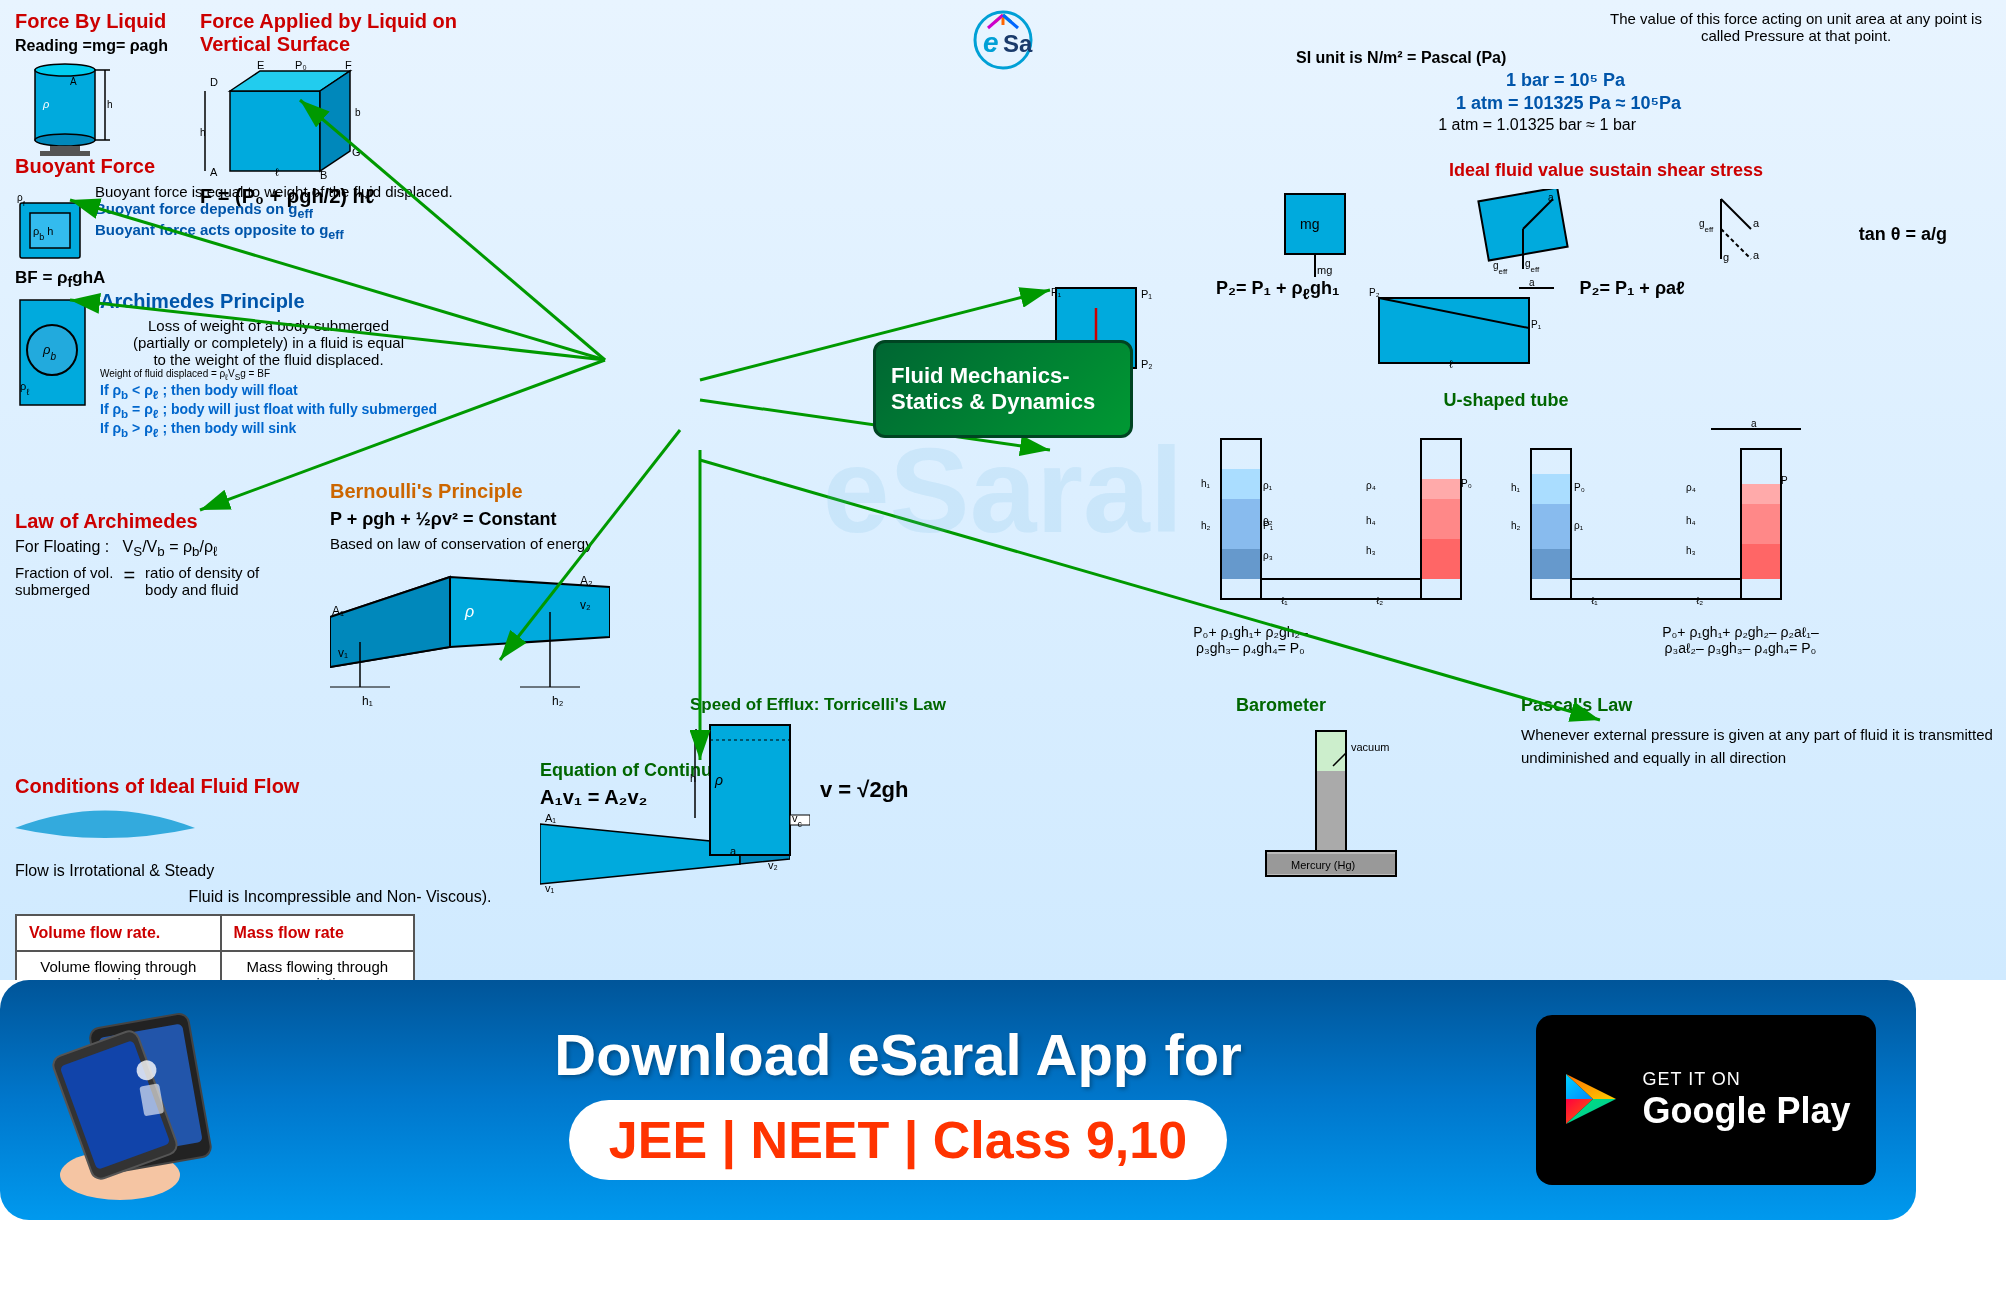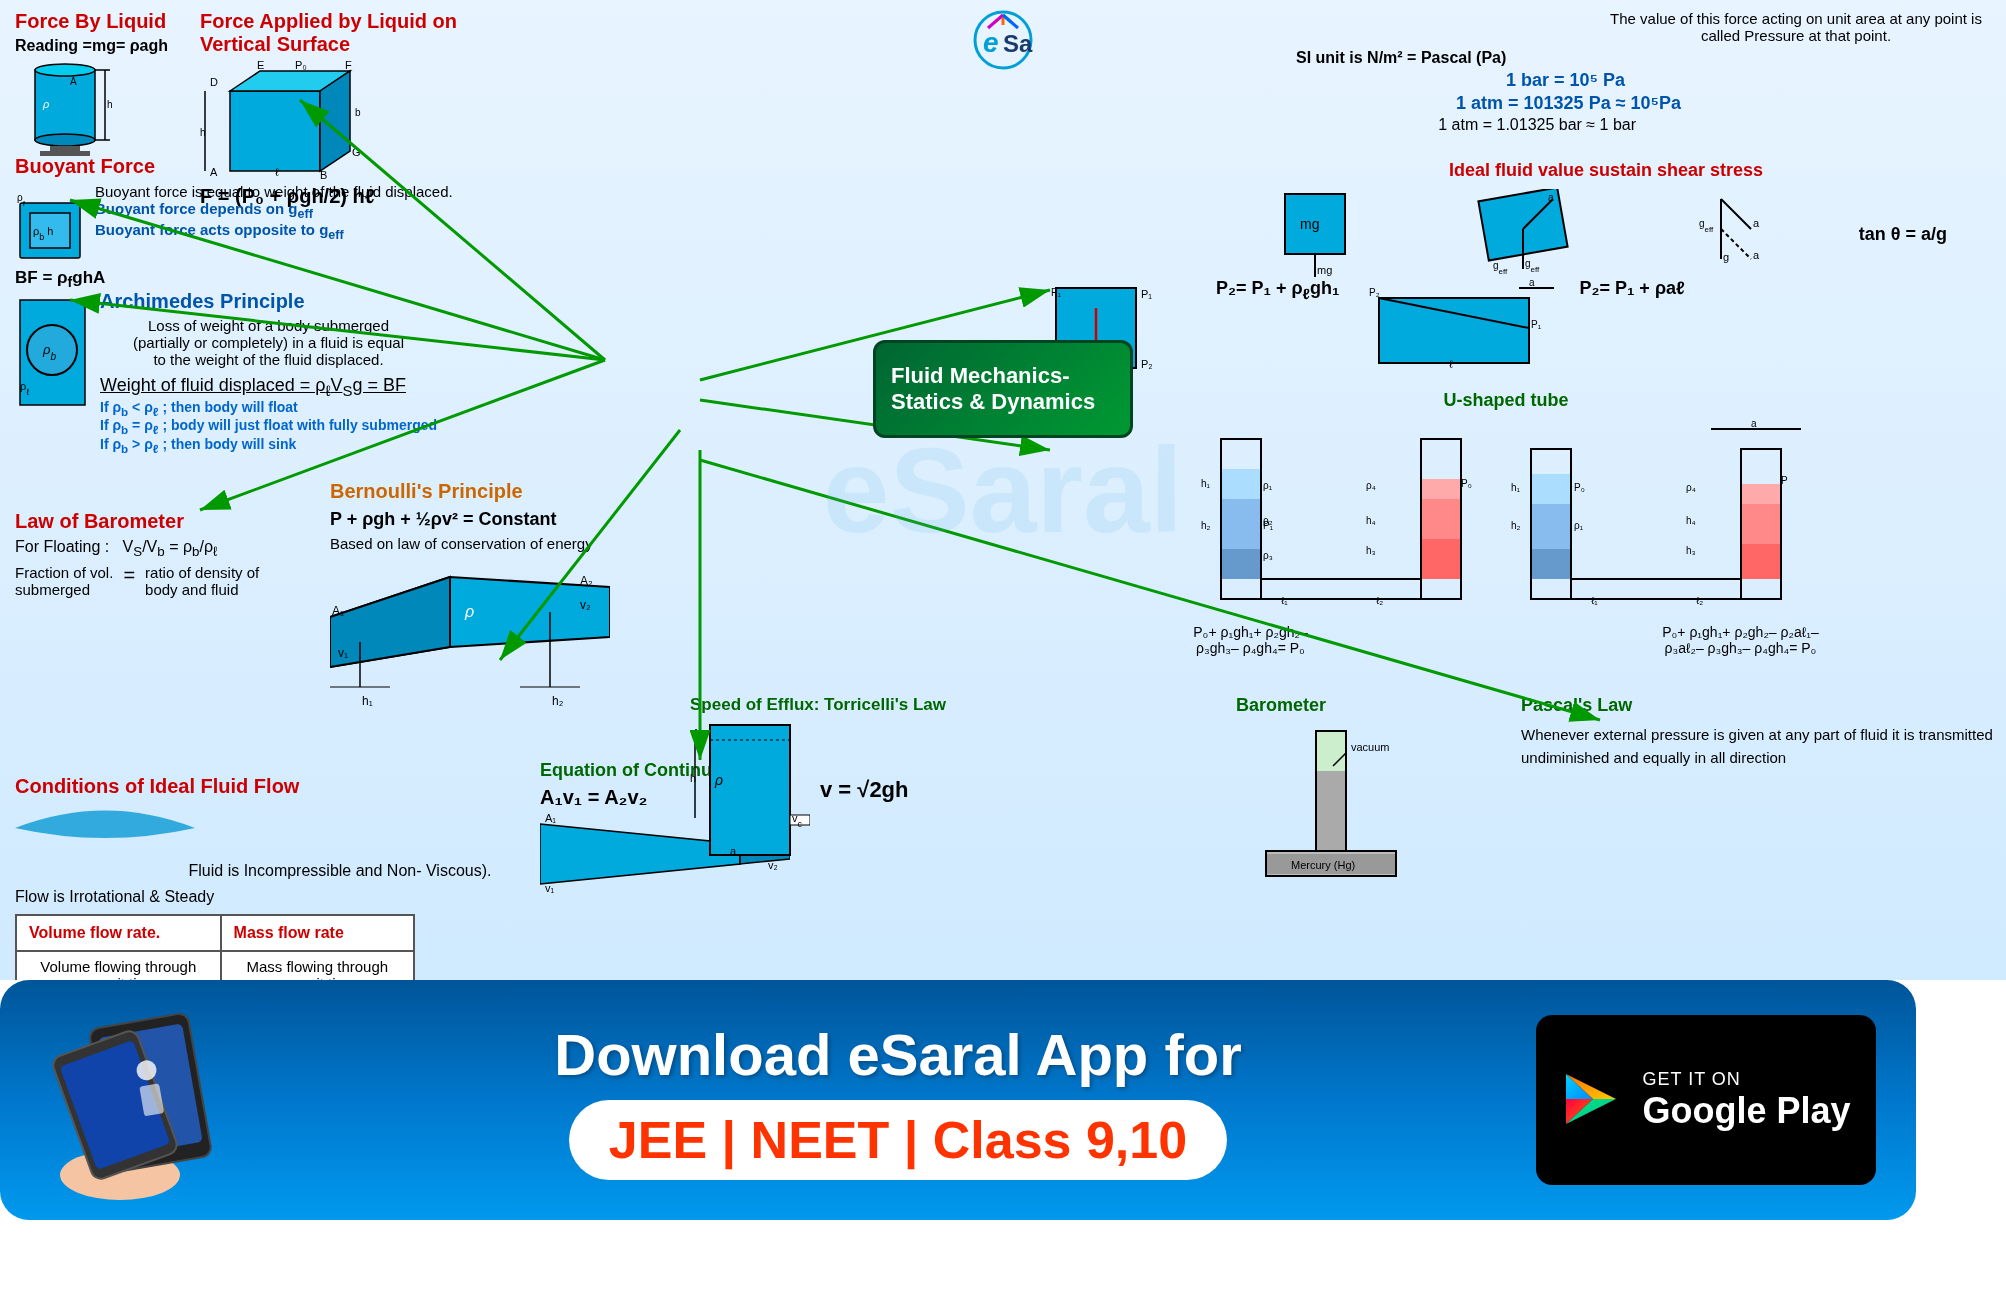--- a/index.html
+++ b/index.html
@@ -269,30 +269,30 @@
         <text x="28" y="64" font-size="13" font-style="italic">ρ<tspan baseline-shift="sub" font-size="10">b</tspan></text>
         <text x="5" y="100" font-size="11">ρ<tspan baseline-shift="sub" font-size="9">ℓ</tspan></text>
       </svg>
       <div>
         <span class="section-blue-title">Archimedes Principle</span>
         <div style="font-size:15px; text-align:center; margin-top:4px;">
           Loss of weight of a body submerged<br>
           (partially or completely) in a fluid is equal<br>
           to the weight of the fluid displaced.
         </div>
-        <div style="font-size:18px; margin-top:7px;text-decoration:underline;">Weight of fluid displaced = ρ<sub>ℓ</sub>V<sub>S</sub>g = BF</div>
+        <div style="font-size:10px; margin-top:0;">Weight of fluid displaced = ρ<sub>ℓ</sub>V<sub>S</sub>g = BF</div>
         <div style="font-size:14px; color:#0066cc; font-weight:bold;">If ρ<sub>b</sub> &lt; ρ<sub>ℓ</sub> ; then body will float</div>
         <div style="font-size:14px; color:#0066cc; font-weight:bold;">If ρ<sub>b</sub> = ρ<sub>ℓ</sub> ; body will just float with fully submerged</div>
         <div style="font-size:14px; color:#0066cc; font-weight:bold;">If ρ<sub>b</sub> &gt; ρ<sub>ℓ</sub> ; then body will sink</div>
       </div>
     </div>
   </div>
 
   <div style="position:absolute; left:15px; top:510px; width:440px;">
-    <div class="section-red-title">Law of Barometer</div>
+    <div class="section-red-title">Law of Archimedes</div>
     <div style="font-size:16px; margin-top:5px;">
       For Floating : &nbsp; V<sub>S</sub>/V<sub>b</sub> = ρ<sub>b</sub>/ρ<sub>ℓ</sub>
     </div>
     <div style="font-size:15px; margin-top:5px; display:flex; gap:10px;">
       <span>Fraction of vol.<br>submerged</span>
       <span style="font-size:20px;">=</span>
       <span>ratio of density of<br>body and fluid</span>
     </div>
   </div>
 
@@ -323,22 +323,22 @@
       <text x="222" y="148" font-size="12">h₂</text>
     </svg>
   </div>
 
   <div style="position:absolute; left:15px; top:775px; width:650px;">
     <div class="section-red-title">Conditions of Ideal Fluid Flow</div>
     
     <svg width="180" height="50" viewBox="0 0 180 50" style="margin:5px 0;">
       <path d="M0,25 Q90,-10 180,25 Q90,45 0,25 Z" fill="#33aadd"></path>
     </svg>
+    <div style="font-size:16px; margin-bottom:8px;">Flow is Irrotational &amp; Steady</div>
     <div style="font-size:16px; text-align:center; margin-bottom:8px;">Fluid is Incompressible and Non- Viscous).</div>
-    <div style="font-size:16px; margin-bottom:8px;">Flow is Irrotational &amp; Steady</div>
 
     
     <table class="flow-table">
       <tbody>
           <tr>
         <th>Volume flow rate.</th>
         <th>Mass flow rate</th>
       </tr>
       <tr>
         <td>Volume flowing through per unit time.</td>

